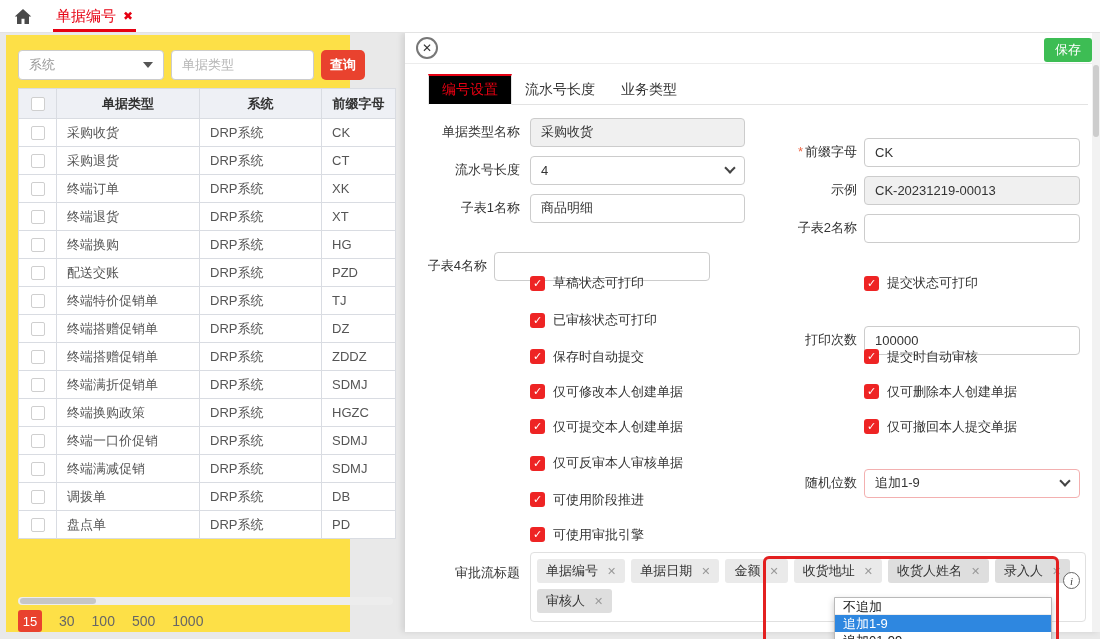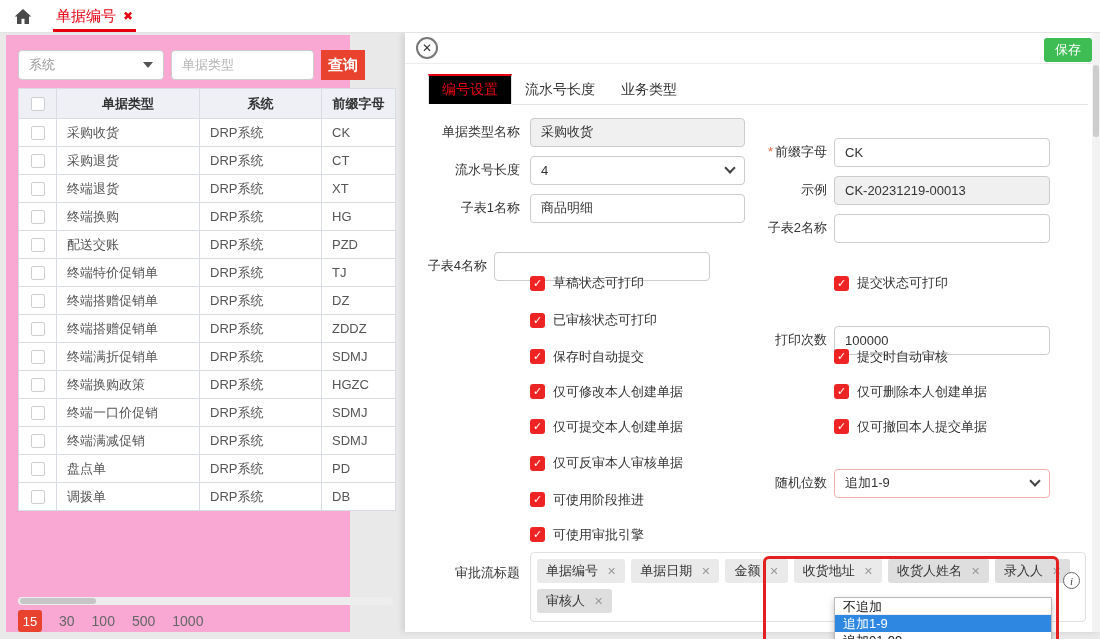--- a/index.html
+++ b/index.html
@@ -11,26 +11,26 @@
   body{background:#e9e9e9;font-family:"Liberation Sans","DejaVu Sans",sans-serif;position:relative;font-size:13px;color:#333;}
 
   
   .topbar{position:absolute;left:0;top:0;width:1100px;height:33px;background:#fff;border-bottom:1px solid #e3e3e3;display:flex;align-items:center;z-index:5;}
   .home{margin-left:14px;display:flex;align-items:center;cursor:pointer;}
   .tabitem{margin-left:24px;height:100%;display:flex;align-items:center;gap:7px;position:relative;color:var(--accent);font-size:15px;cursor:pointer;}
   .tabitem .tclose{font-size:12px;font-weight:bold;}
   .tabitem .tline{position:absolute;left:-3px;right:-3px;bottom:0;height:3px;background:var(--accent);}
 
   
-  .lpanel{position:absolute;left:6px;top:35px;width:344px;height:597px;background:#f9a8d4;}
+  .lpanel{position:absolute;left:6px;top:35px;width:344px;height:597px;background:#fde047;}
   .filters{position:absolute;left:12px;top:15px;display:flex;gap:7px;}
   .fselect{width:146px;height:30px;border:1px solid #ccc;border-radius:4px;display:flex;align-items:center;justify-content:space-between;padding:0 10px;color:#999;background:#fff;cursor:pointer;}
   .caret{width:0;height:0;border-left:5px solid transparent;border-right:5px solid transparent;border-top:6px solid #555;}
   .finput{width:143px;height:30px;border:1px solid #ccc;border-radius:4px;display:flex;align-items:center;padding:0 10px;color:#b5b5b5;background:#fff;}
-  .fbtn{width:44px;height:30px;background:var(--btn_red);color:#fff;border:none;border-radius:0;font-size:15px;font-weight:bold;cursor:pointer;}
+  .fbtn{width:44px;height:30px;background:var(--btn_red);color:#fff;border:none;border-radius:5px;font-size:13px;font-weight:bold;cursor:pointer;}
 
   table.grid{position:absolute;left:12px;top:53px;width:377px;border-collapse:collapse;table-layout:fixed;}
   .grid th,.grid td{border:1px solid var(--border);font-size:13px;overflow:hidden;white-space:nowrap;}
   .grid th{height:30px;background:var(--hdr_bg);font-weight:bold;color:#333;text-align:center;}
   .grid td{height:28px;color:#555;padding-left:10px;background:#fff;}
   .grid td.ckc,.grid th.ckc{padding-left:0;text-align:center;}
   .col-ck{width:38px;} .col-type{width:143px;} .col-sys{width:122px;} .col-pre{width:74px;}
   .cb{display:inline-block;width:14px;height:14px;border:1px solid #cfcfcf;border-radius:2px;background:#fff;vertical-align:middle;cursor:pointer;}
 
   .hscroll{position:absolute;left:12px;top:562px;width:375px;height:8px;background:#ededed;border-radius:4px;}
@@ -44,21 +44,21 @@
   .drawer{position:absolute;left:405px;top:33px;width:695px;height:599px;background:#fff;box-shadow:-3px 0 6px rgba(0,0,0,.10);}
   .dheader{height:31px;border-bottom:1px solid #ececec;position:relative;}
   .dclose{position:absolute;left:11px;top:4px;width:22px;height:22px;border:2px solid #777;border-radius:50%;display:flex;align-items:center;justify-content:center;color:#333;font-size:12px;cursor:pointer;background:#fff;}
   .dsave{position:absolute;right:8px;top:5px;width:48px;height:24px;background:var(--green);color:#fff;border:none;border-radius:3px;font-size:13px;cursor:pointer;}
 
   .tabbar{margin:10px 12px 0 23px;border-bottom:1px solid #e3e3e3;display:flex;height:31px;}
   .dtab{padding:0 13px;line-height:30px;font-size:14px;color:#333;cursor:pointer;}
   .dtab.active{border:1px solid #e3e3e3;border-top:2px solid var(--accent);border-bottom:1px solid #fff;margin-bottom:-1px;color:var(--accent);line-height:27px;background:#000000;}
 
   .form{margin-top:8px;position:relative;}
-  .frow{display:flex;align-items:center;height:38px;}
+  .frow{display:flex;align-items:center;height:38px;gap:30px;}
   .frow.ck{height:36px;} .frow.ck35{height:35px;}
   .lcell{width:340px;display:flex;align-items:center;}
   .rcell{display:flex;align-items:center;margin-top:40px;}
   .flabel{width:115px;text-align:right;color:#333;flex:none;}
   .rcell .flabel{width:82px;}
   .req{color:#e64;margin-right:2px;}
   .ctrl{margin-left:10px;width:215px;height:29px;border:1px solid #ccc;border-radius:4px;display:flex;align-items:center;padding:0 10px;background:#fff;color:#333;}
   .rcell .ctrl{margin-left:7px;width:216px;}
   .ctrl.disabled{background:#f0f0f0;}
   .ctrl.sel{justify-content:space-between;cursor:pointer;}
@@ -135,20 +135,26 @@
           <td>CK</td>
         </tr>
     <tr>
           <td class="ckc"><span class="cb"></span></td>
           <td>采购退货</td>
           <td>DRP系统</td>
           <td>CT</td>
         </tr>
     <tr>
           <td class="ckc"><span class="cb"></span></td>
+          <td>终端订单</td>
+          <td>DRP系统</td>
+          <td>XK</td>
+        </tr>
+    <tr>
+          <td class="ckc"><span class="cb"></span></td>
           <td>终端退货</td>
           <td>DRP系统</td>
           <td>XT</td>
         </tr>
     <tr>
           <td class="ckc"><span class="cb"></span></td>
           <td>终端换购</td>
           <td>DRP系统</td>
           <td>HG</td>
         </tr>
@@ -195,29 +201,29 @@
           <td>SDMJ</td>
         </tr>
     <tr>
           <td class="ckc"><span class="cb"></span></td>
           <td>终端满减促销</td>
           <td>DRP系统</td>
           <td>SDMJ</td>
         </tr>
     <tr>
           <td class="ckc"><span class="cb"></span></td>
+          <td>调拨单</td>
+          <td>DRP系统</td>
+          <td>DB</td>
+        </tr>
+    <tr>
+          <td class="ckc"><span class="cb"></span></td>
           <td>盘点单</td>
           <td>DRP系统</td>
           <td>PD</td>
-        </tr>
-    <tr>
-          <td class="ckc"><span class="cb"></span></td>
-          <td>调拨单</td>
-          <td>DRP系统</td>
-          <td>DB</td>
         </tr>
   </tbody>
     </table>
 
   <div class="hscroll">
       <div class="hthumb"></div>
     </div>
 
   <div class="pager">
     <span class="psize active">15</span>

